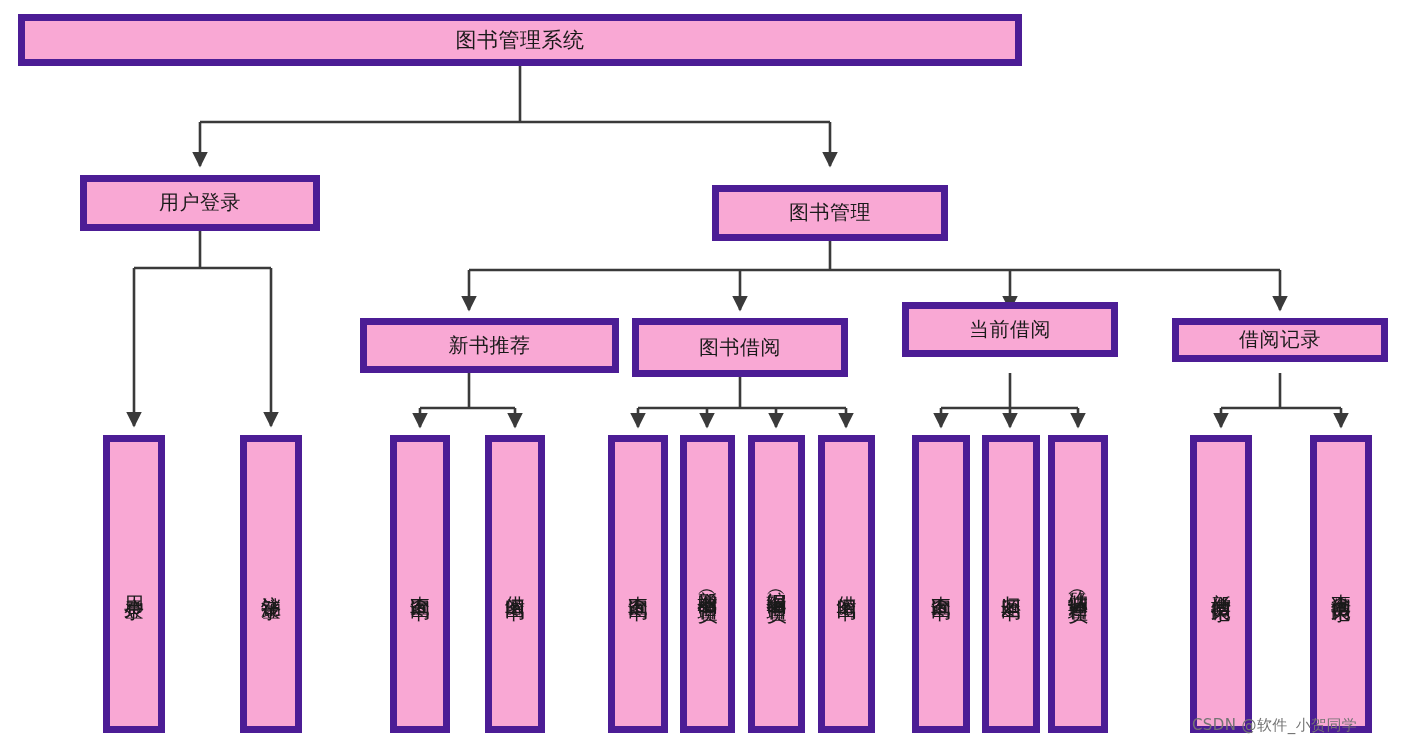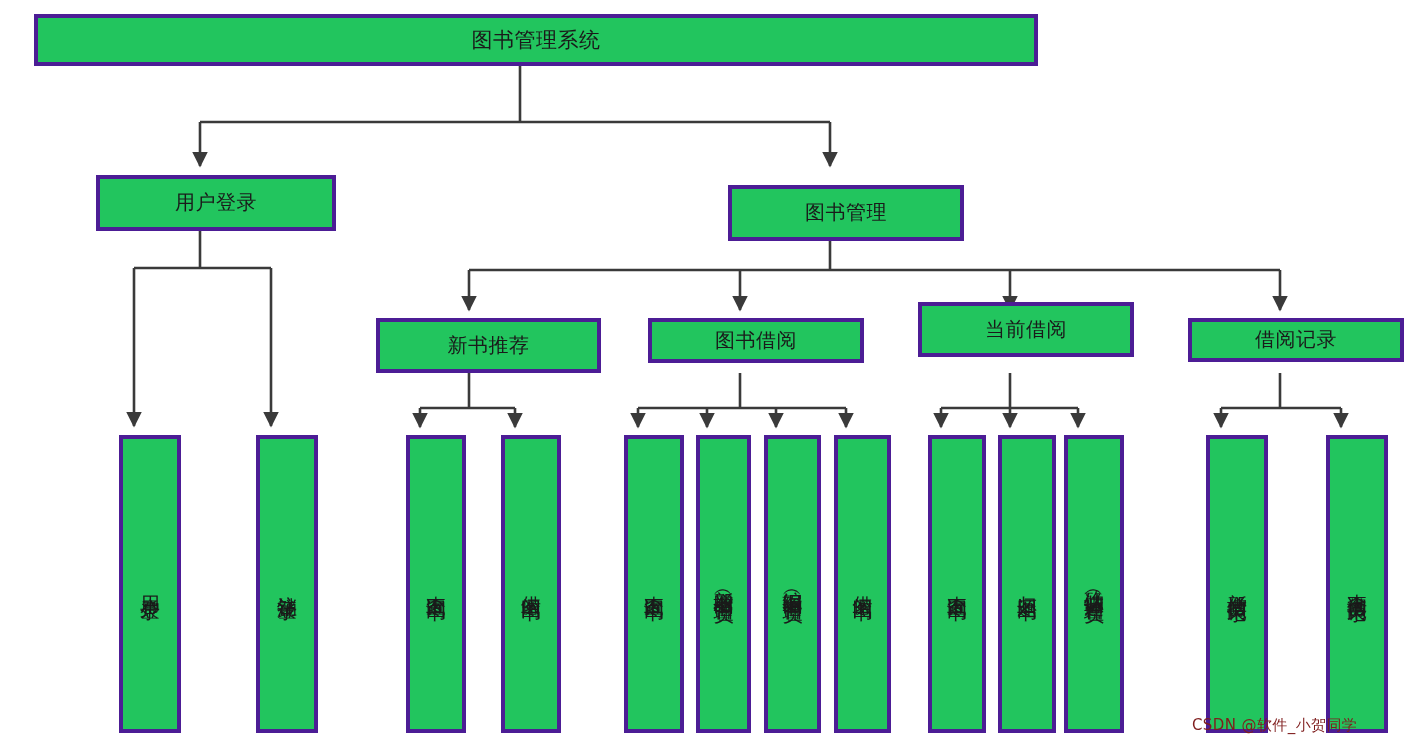--- a/index.html
+++ b/index.html
@@ -20,27 +20,26 @@
   svg.wires {
     position: absolute;
     left: 0;
     top: 0;
     width: 1405px;
     height: 747px;
   }
   .node {
     position: absolute;
     box-sizing: border-box;
-    border: 4px solid #4c1d95;
-    background: #22c55e;
+    border: 7px solid #4c1d95;
+    background: #f9a8d4;
     display: flex;
     align-items: center;
     justify-content: center;
     color: #1a1a1a;
-    margin-left: 16px;
   }
   .node-label {
     white-space: pre;
     line-height: 1.06;
     letter-spacing: 0.5px;
   }
   .lvl1 .node-label { font-size: 21px; }
   .lvl2 .node-label { font-size: 20px; }
   .lvl3 .node-label { font-size: 20px; }
   .leaf {
@@ -52,21 +51,21 @@
     text-orientation: upright;
     font-size: 20px;
     line-height: 1.45;
     letter-spacing: 2px;
     text-align: center;
     max-height: 100%;
   }
   .watermark {
     position: absolute;
     font-size: 15px;
-    color: #7f1d1d;
+    color: #737373;
     white-space: pre;
     letter-spacing: 0.4px;
   }
 </style>
 </head>
 <body>
 
 <div id="diagram-root">
 
   <svg class="wires" viewBox="0 0 1405 747" xmlns="http://www.w3.org/2000/svg">
@@ -123,24 +122,24 @@
     <span class="node-label">图书管理系统</span>
   </div>
 
   <div class="node lvl2" style="left:80px; top:175px; width:240px; height:56px;">
     <span class="node-label">用户登录</span>
   </div>
   <div class="node lvl2" style="left:712px; top:185px; width:236px; height:56px;">
     <span class="node-label">图书管理</span>
   </div>
 
-  <div class="node lvl3" style="left:360px; top:318px; width:225px; height:55px;">
+  <div class="node lvl3" style="left:360px; top:318px; width:259px; height:55px;">
     <span class="node-label">新书推荐</span>
   </div>
-  <div class="node lvl3" style="left:632px; top:318px; width:216px; height:45px;">
+  <div class="node lvl3" style="left:632px; top:318px; width:216px; height:59px;">
     <span class="node-label">图书借阅</span>
   </div>
   <div class="node lvl3" style="left:902px; top:302px; width:216px; height:55px;">
     <span class="node-label">当前借阅</span>
   </div>
   <div class="node lvl3" style="left:1172px; top:318px; width:216px; height:44px;">
     <span class="node-label">借阅记录</span>
   </div>
 
   <div class="node leaf" style="left:103px; top:435px; width:62px; height:298px;">

